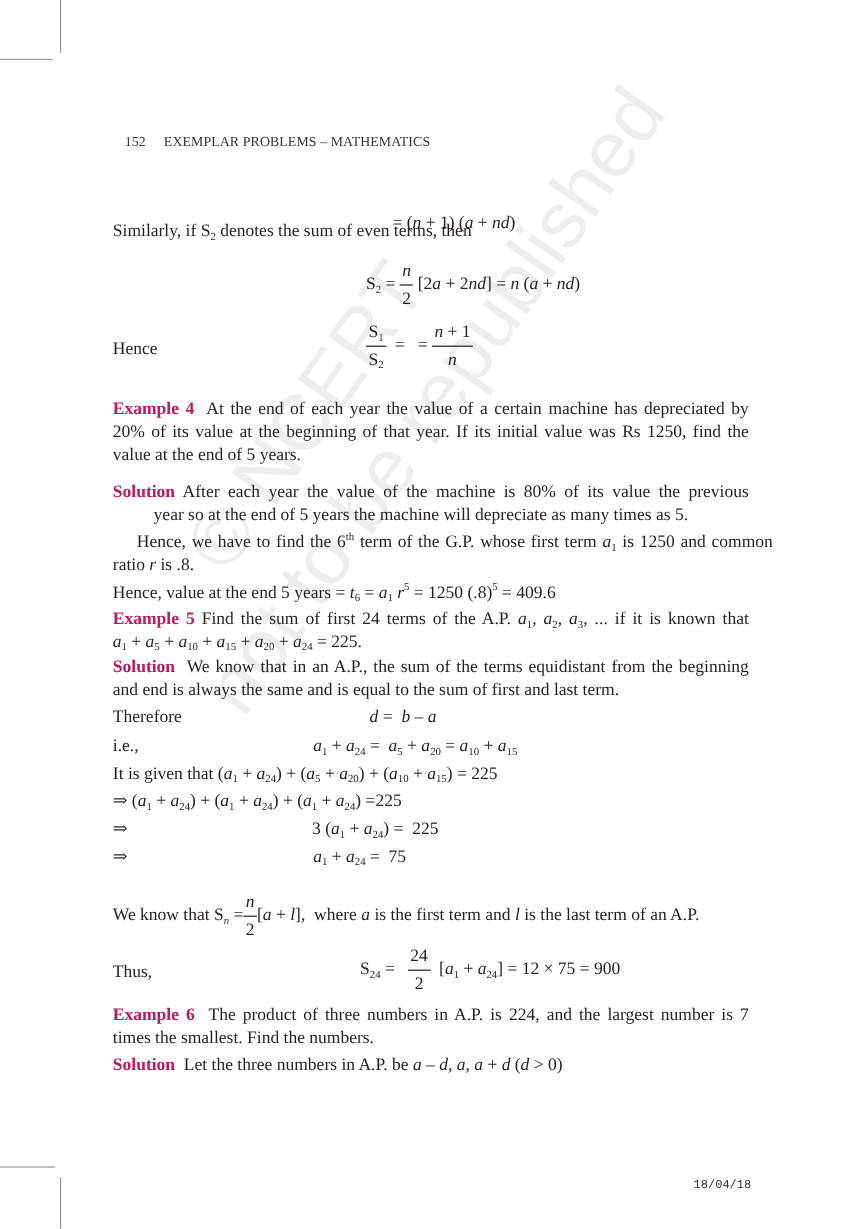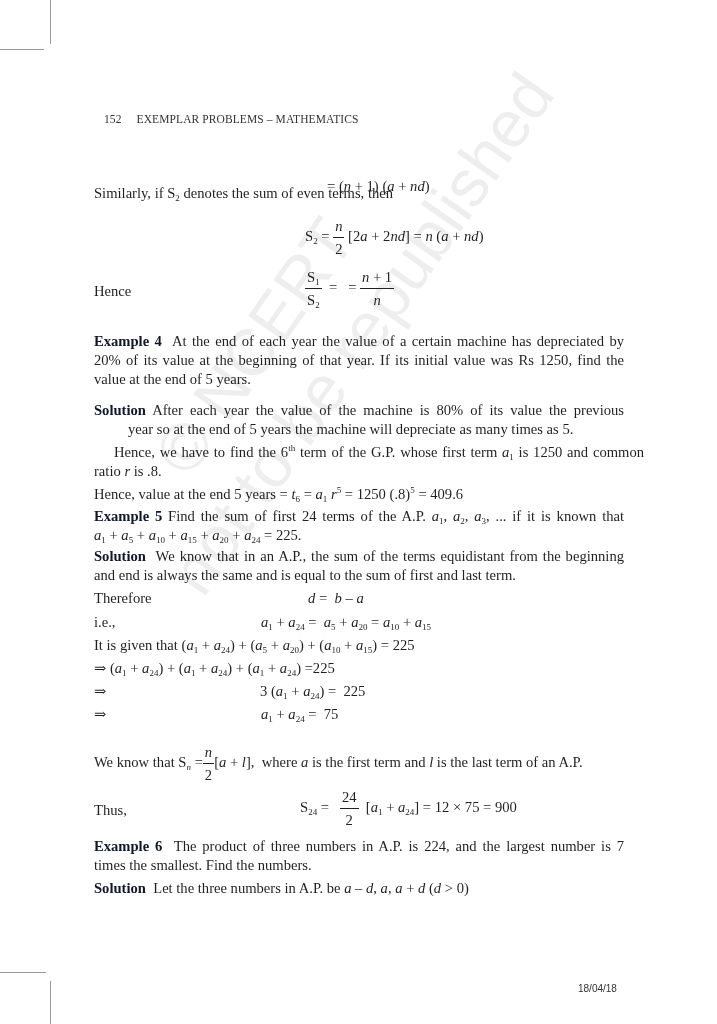--- a/index.html
+++ b/index.html
@@ -6,35 +6,35 @@
     body {
       width: 717px; height: 1024px; background: #ffffff; position: relative; overflow: hidden;
       font-family: "Liberation Serif", "DejaVu Serif", serif; color: #231f20;
     }
     .crop { position: absolute; background: #9a9a9a; }
     .header {
       position: absolute; left: 104px; top: 113px; font-size: 11.5px; letter-spacing: 0.1px; color: #333;
     }
     .header .pg { margin-right: 12px; }
     .footer-date {
-      position: absolute; left: 578px; top: 983px; font-family: Liberation Sans, sans-serif;
+      position: absolute; left: 578px; top: 983px; font-family: Liberation Mono, monospace;
       font-size: 10px; color: #333;
     }
     .watermark {
       position: absolute; left: 90px; top: 520px; width: 700px; transform: rotate(-55deg);
       transform-origin: left top; color: rgba(160,160,160,0.18); font-family: "Liberation Sans", sans-serif;
       font-size: 66px; line-height: 70px; white-space: nowrap; pointer-events: none;
     }
     .wm1 { position: absolute; left: 90px; top: 0; }
     .wm2 { position: absolute; left: 0; top: 80px; }
     .line {
       position: absolute; left: 94px; width: 530px; font-size: 14.6px; line-height: 20px; white-space: nowrap;
     }
     .justify { text-align: justify; text-align-last: justify; }
-    .ex { color: #0f172a; font-weight: bold; }
+    .ex { color: #be185d; font-weight: bold; }
     i { font-style: italic; }
     sub { font-size: 9px; vertical-align: -3px; line-height: 0; }
     sup { font-size: 9px; vertical-align: 6px; line-height: 0; }
     .abs { position: absolute; white-space: nowrap; font-size: 14.6px; line-height: 20px; }
     .frac { display: inline-block; vertical-align: middle; text-align: center; }
     .frac .num { display: block; padding: 0 2px; }
     .frac .den { display: block; padding: 0 2px; }
     .frac .bar { display: block; border-top: 1px solid #231f20; margin: 1px 0; }
   </style>
 </head>

